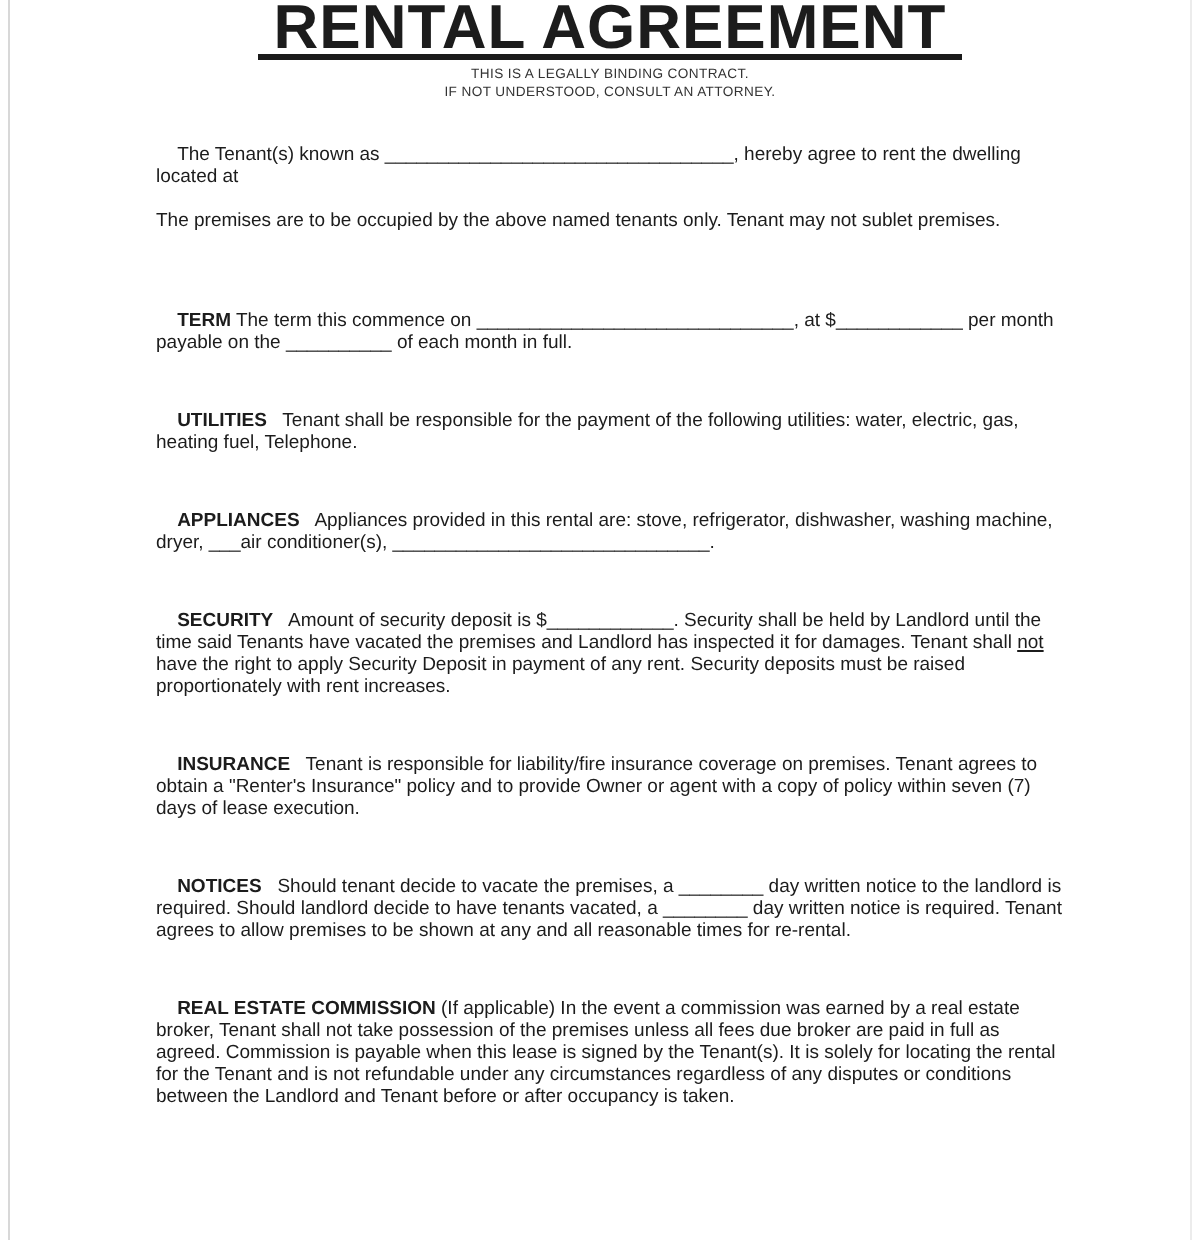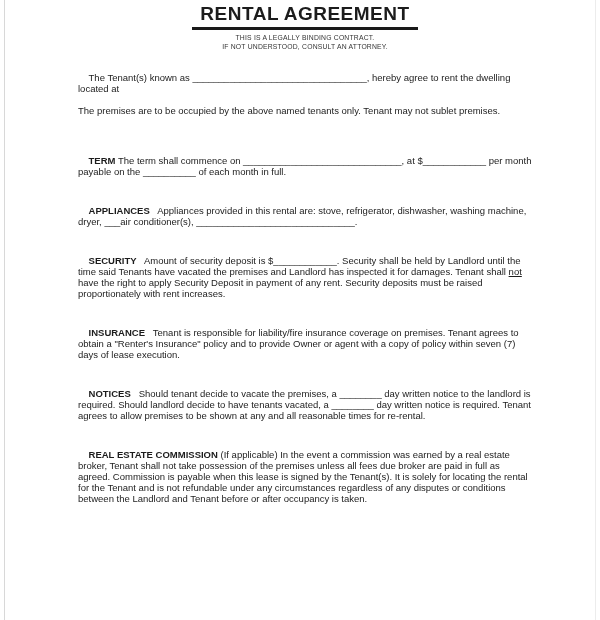--- a/index.html
+++ b/index.html
@@ -15,21 +15,21 @@
     color:#1c1c1c;
     padding:2px 68px 0 78px;
   }
   .edge-left  { position:absolute; left:4px;  top:0; bottom:0; width:1px; background:#d8d8d8; }
   .edge-right { position:absolute; right:4px; top:0; bottom:0; width:1px; background:#ececec; }
 
   .title-wrap { text-align:center; margin-bottom:10px; }
   .doc-title {
     display:inline-block;
     margin:0; padding:0 8px 1px;
-    font-size:19px; font-weight:bold; line-height:24px;
+    font-size:31px; font-weight:bold; line-height:24px;
     letter-spacing:0.5px;
     border-bottom:3px solid #1a1a1a;
   }
   .sub { font-size:6.8px; line-height:8px; color:#333; letter-spacing:0.2px; margin-top:1px; }
   .sub:first-of-type { margin-top:4px; }
 
   .para { margin:0 0 6px; white-space:pre-wrap; }
   .para b { font-weight:bold;text-align:right; }
   .nl { display:block; }
   .u { text-decoration:underline; }
@@ -48,24 +48,27 @@
     <div class="sub">THIS IS A LEGALLY BINDING CONTRACT.</div>
     <div class="sub">IF NOT UNDERSTOOD, CONSULT AN ATTORNEY.</div>
   </div>
 
   <div class="para">
     <span>The Tenant(s) known as _________________________________, hereby agree to rent the dwelling located at</span>
     <span class="nl">The premises are to be occupied by the above named tenants only. Tenant may not sublet premises.</span>
   </div>
 
   <p class="para">
-    <b>TERM</b><span> The term shall commence on ______________________________, at $____________ per month payable on the __________ of each month in full.</span>
+    <b>TERM</b><span> The term this commence on ______________________________, at $____________ per month payable on the __________ of each month in full.</span>
   </p>
 
 
+  <p class="para">
+    <b>UTILITIES</b><span>   Tenant shall be responsible for the payment of the following utilities: water, electric, gas, heating fuel, Telephone.</span>
+  </p>
 
   <p class="para">
     <b>APPLIANCES</b><span>   Appliances provided in this rental are: stove, refrigerator, dishwasher, washing machine, dryer, ___air conditioner(s), ______________________________.</span>
   </p>
 
   <p class="para">
     <b>SECURITY</b><span>   Amount of security deposit is $____________. Security shall be held by Landlord until the time said Tenants have vacated the premises and Landlord has inspected it for damages. Tenant shall </span><span class="u">not</span><span> have the right to apply Security Deposit in payment of any rent. Security deposits must be raised proportionately with rent increases.</span>
   </p>
 
   <p class="para">

